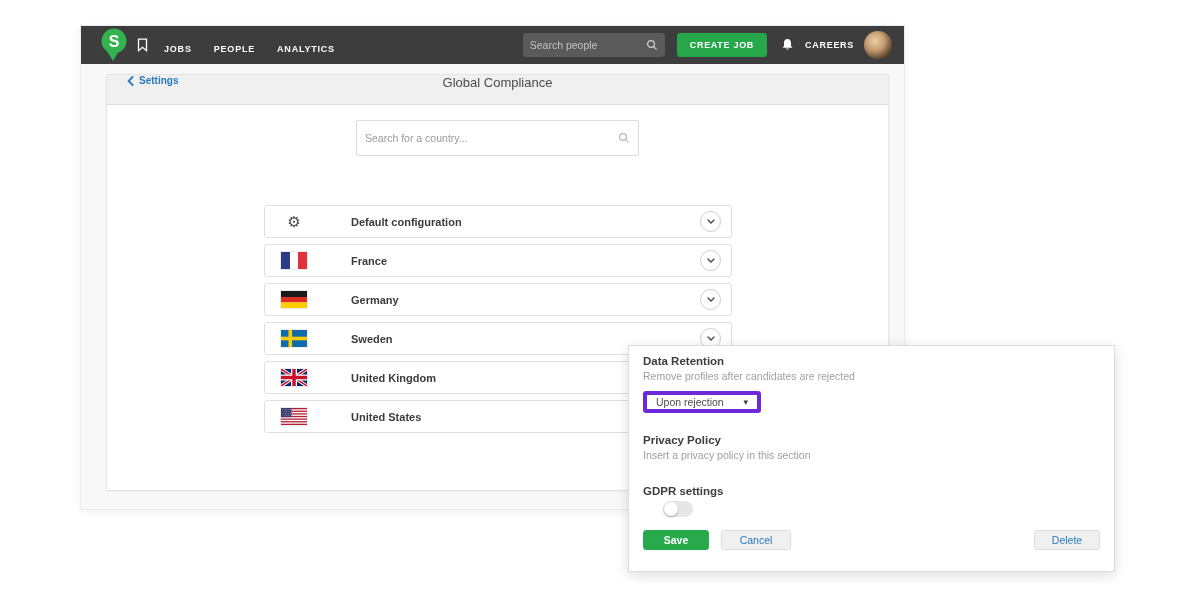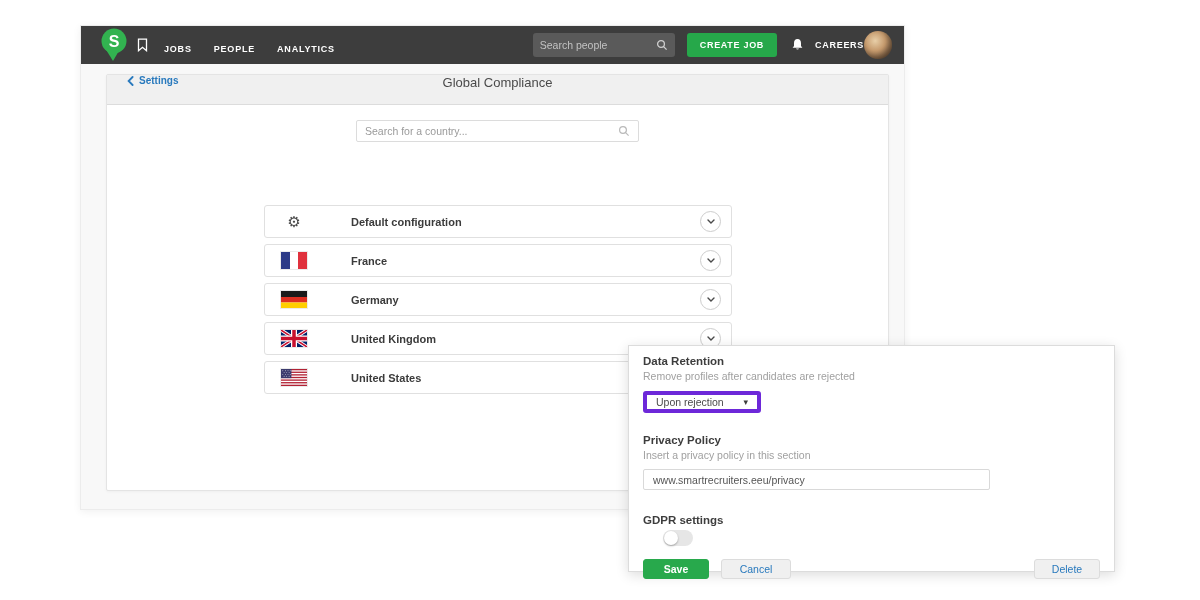--- a/index.html
+++ b/index.html
@@ -18,36 +18,36 @@
   .nav-item { color:#fff; font-size:9px; font-weight:bold; letter-spacing:0.8px; margin-right:22px; cursor:pointer;margin-top:8px; }
   .top-spacer { flex:1; }
   .searchbox { width:142px; height:24px; background:#5a5a5a; border-radius:3px; display:flex; align-items:center;
                padding:0 7px; margin-right:12px; }
   .searchbox input { flex:1; background:transparent; border:none; outline:none; color:#d6d6d6; font-size:10.5px;
                      font-family:"Liberation Sans", sans-serif; width:100px; }
   .searchbox input::placeholder { color:#c2c2c2; }
   .create-job { background:#26a84a; border:none; border-radius:3px; color:#fff; font-size:9px; font-weight:bold;
                 letter-spacing:0.7px; padding:7px 13px; cursor:pointer; font-family:"Liberation Sans", sans-serif; margin-right:14px; }
   .bell { margin-right:11px; display:flex; align-items:center; cursor:pointer; }
-  .careers { color:#fff; font-size:9px; font-weight:bold; letter-spacing:0.7px; cursor:pointer; }
+  .careers { color:#fff; font-size:9px; font-weight:bold; letter-spacing:0.7px; margin-right:10px; cursor:pointer; }
   .avatar { width:28px; height:28px; border-radius:50%; flex:none; cursor:pointer;
             background:radial-gradient(circle at 40% 35%, #e8cfa8 0%, #c59a6d 40%, #7a5c41 75%, #4e3b2a 100%);
             box-shadow:inset -3px -3px 5px rgba(0,0,0,0.25); }
 
   
   .panel { position:absolute; left:25px; top:48px; width:783px; height:417px; background:#fff;
            border:1px solid #e4e4e4; border-radius:2px; box-shadow:0 1px 3px rgba(0,0,0,0.04); }
   .panel-header { position:relative; height:30px; background:#f0f0f0; border-bottom:1px solid #dcdcdc;
                   display:flex; }
   .back-link { position:absolute; left:20px; display:flex; align-items:center; gap:5px; color:#2879bd;
                font-size:10px; font-weight:bold; text-decoration:none; cursor:pointer; }
   .panel-title { width:100%; text-align:center; font-size:13px; color:#4a4a4a; }
 
   .question { text-align:center; margin-top:32px; font-size:15px; color:#4a4a4a; font-weight:normal; }
-  .country-search { width:283px; height:22px; margin:15px auto 0; border:1px solid #dcdcdc; border-radius:2px;
+  .country-search { width:283px; height:36px; margin:15px auto 0; border:1px solid #dcdcdc; border-radius:2px;
                     display:flex; align-items:center; padding:0 8px; background:#fff; }
   .country-search input { flex:1; border:none; outline:none; font-size:10.5px; color:#555;
                           font-family:"Liberation Sans", sans-serif; }
   .country-search input::placeholder { color:#9a9a9a; }
 
   .rows { position:absolute; left:157px; top:130px; width:468px; display:flex; flex-direction:column; gap:6px; }
   .row { height:33px; background:#fff; border:1px solid #e0e0e0; border-radius:3px; display:flex;
          align-items:center; padding:0 10px 0 16px; cursor:pointer; }
   .row-icon { width:26px; display:flex; justify-content:center; align-items:center; flex:none; }
   .flag { width:26px; height:17px; display:block; outline:1px solid rgba(0,0,0,0.08); }
@@ -183,20 +183,35 @@
             </svg>
           </span>
           <span class="row-label">Germany</span>
           <button class="row-chevron">
             <svg width="8" height="5" viewBox="0 0 8 5">
                 <path d="M1 1 L4 4 L7 1" stroke="#4a4a4a" stroke-width="1.4" fill="none" stroke-linecap="round"></path>
               </svg>
           </button>
         </div>
 
+        <div class="row">
+          <span class="row-icon">
+            <svg class="flag" viewBox="0 0 26 17" preserveAspectRatio="none">
+              <rect width="26" height="17" fill="#0f6bab"></rect>
+                <rect x="7.5" width="3.6" height="17" fill="#fecc00"></rect>
+                <rect y="6.7" width="26" height="3.6" fill="#fecc00"></rect>
+            </svg>
+          </span>
+          <span class="row-label">Sweden</span>
+          <button class="row-chevron">
+            <svg width="8" height="5" viewBox="0 0 8 5">
+                <path d="M1 1 L4 4 L7 1" stroke="#4a4a4a" stroke-width="1.4" fill="none" stroke-linecap="round"></path>
+              </svg>
+          </button>
+        </div>
 
         <div class="row">
           <span class="row-icon">
             <svg class="flag" viewBox="0 0 52 34" preserveAspectRatio="none">
               <rect width="52" height="34" fill="#012169"></rect>
               <path d="M0,0 L52,34 M52,0 L0,34" stroke="#ffffff" stroke-width="7"></path>
               <path d="M0,0 L52,34 M52,0 L0,34" stroke="#c8102e" stroke-width="3"></path>
               <path d="M26,0 V34 M0,17 H52" stroke="#ffffff" stroke-width="12"></path>
               <path d="M26,0 V34 M0,17 H52" stroke="#c8102e" stroke-width="7"></path>
             </svg>
@@ -260,21 +275,20 @@
       <div class="pop-sub">Remove profiles after candidates are rejected</div>
       <div class="dropdown">
         <span class="dd-value">Upon rejection</span>
         <span class="caret">▾</span>
       </div>
     </div>
 
     <div class="pop-section sec-privacy">
       <div class="pop-title">Privacy Policy</div>
       <div class="pop-sub">Insert a privacy policy in this section</div>
-      <input type="text" class="pop-input" value="www.smartrecruiters.eeu/privacy" style="">
     </div>
 
     <div class="pop-section sec-gdpr">
       <div class="pop-title">GDPR settings</div>
       <div class="gdpr-row">
         <div class="toggle">
             <div class="knob"></div>
           </div>
       </div>
     </div>

